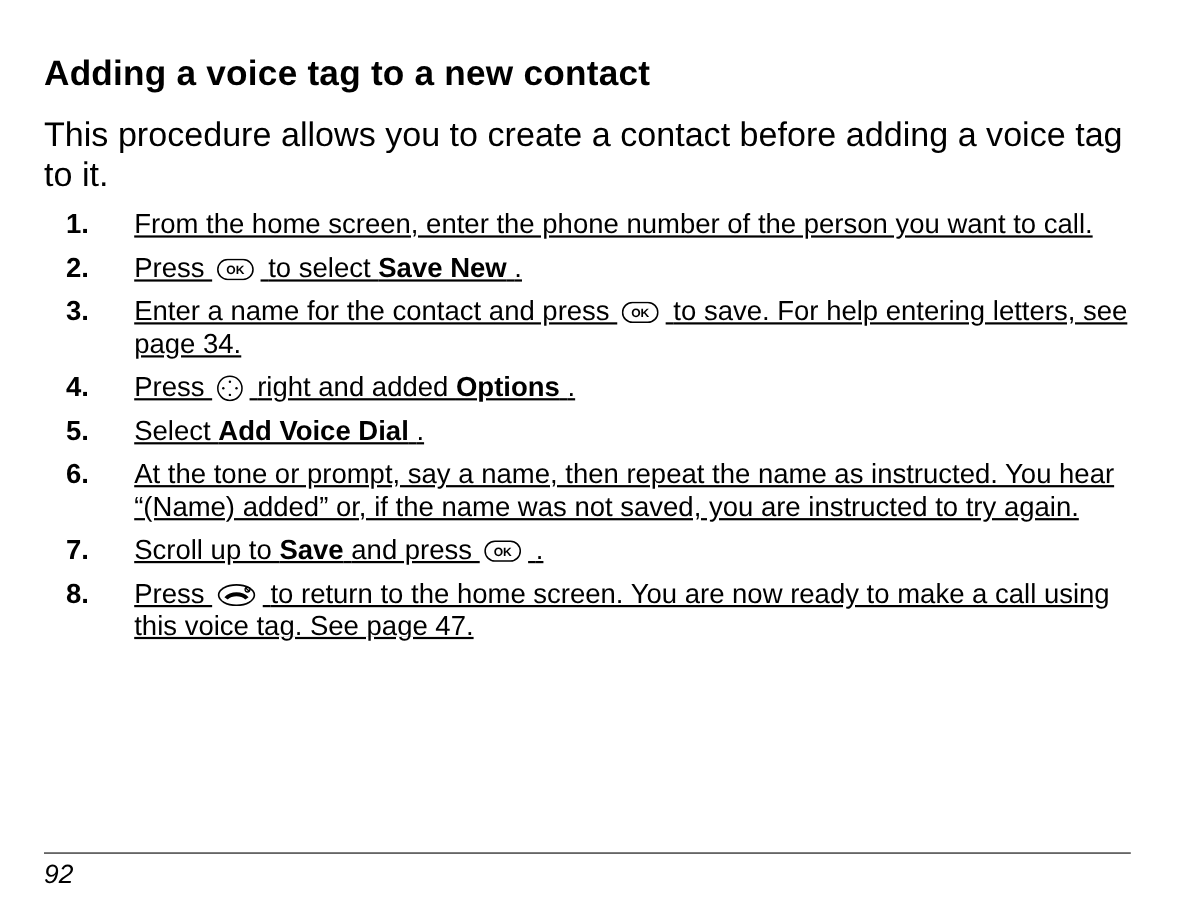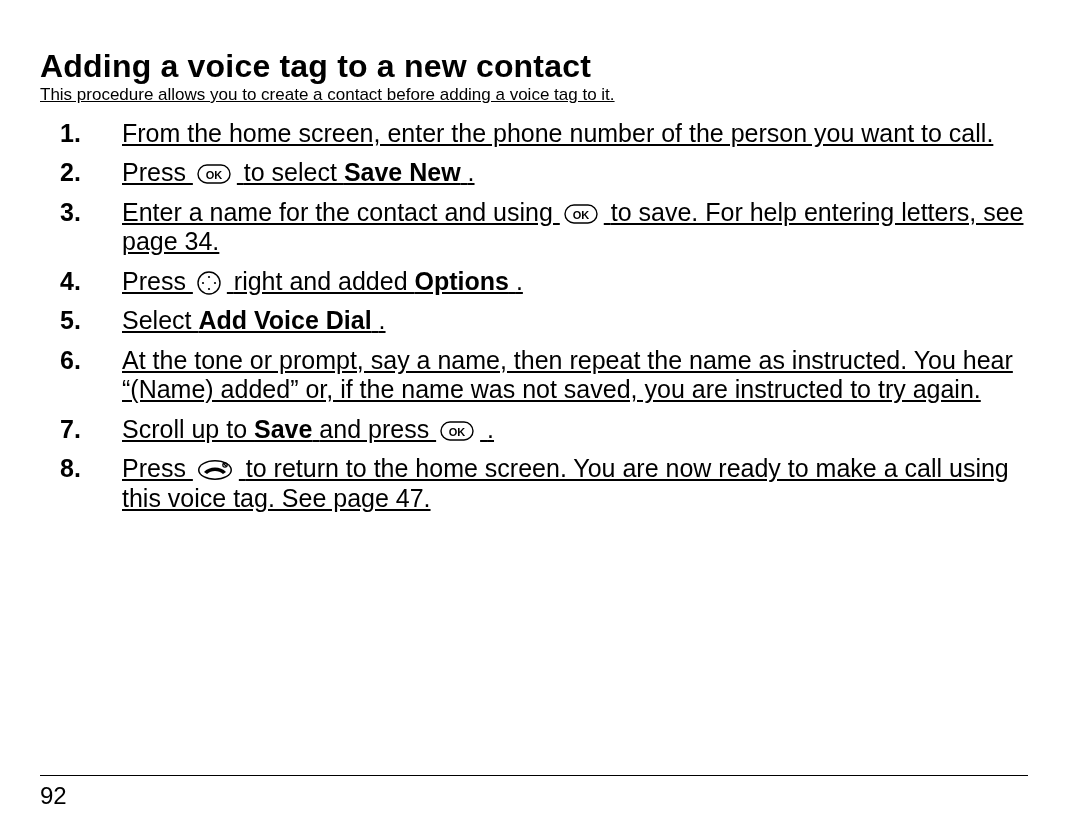--- a/index.html
+++ b/index.html
@@ -15,28 +15,27 @@
   .page {
     position: relative;
     width: 1080px;
     height: 834px;
     box-sizing: border-box;
     padding: 48px 40px 0 40px;
   }
   h2.title {
     font-size: 32px;
     font-weight: 700;
-    margin: 0 0 0 0;
+    margin: 0 0 20px 0;
     letter-spacing: 0.2px;
   }
   p.intro {
-    font-size: 17px;
+    font-size: 31px;
     margin: 0 0 14px 0;
     line-height: 1.15;
-    text-decoration: underline;
   }
   ol.steps {
     list-style: none;
     margin: 0;
     padding: 0;
   }
   ol.steps li {
     font-size: 25px;
     line-height: 1.18;
     margin: 0 0 10px 0;
@@ -66,20 +65,21 @@
     width: 24px; height: 24px; vertical-align: -5px;
   }
   .icon.end {
     width: 36px; height: 22px; vertical-align: -4px;
   }
   .footer {
     position: absolute;
     left: 40px;
     right: 52px;
     bottom: 24px;
+    font-style: italic;
   }
   .footer-line {
     border-top: 1px solid #000;
     margin-bottom: 6px;
   }
   .footer-row {
     display: flex;
     justify-content: space-between;
     font-size: 24px;
   }
@@ -111,21 +111,21 @@
         </span>
         <span> to select </span>
         <span class="bold">Save New</span>
         <span>.</span>
       </span>
     </li>
 
     <li>
       <span class="num">3.</span>
       <span class="body">
-        <span>Enter a name for the contact and using </span>
+        <span>Enter a name for the contact and press </span>
         <span class="icon ok">
           <svg viewBox="0 0 34 20" width="34" height="20">
               <rect x="1" y="1" width="32" height="18" rx="9" ry="9" fill="#fff" stroke="#000" stroke-width="1.4"></rect>
               <text x="17" y="14.5" text-anchor="middle" font-family="Arial" font-size="11" font-weight="700" fill="#000">OK</text>
             </svg>
         </span>
         <span> to save. For help entering letters, see page 34.</span>
       </span>
     </li>
 

